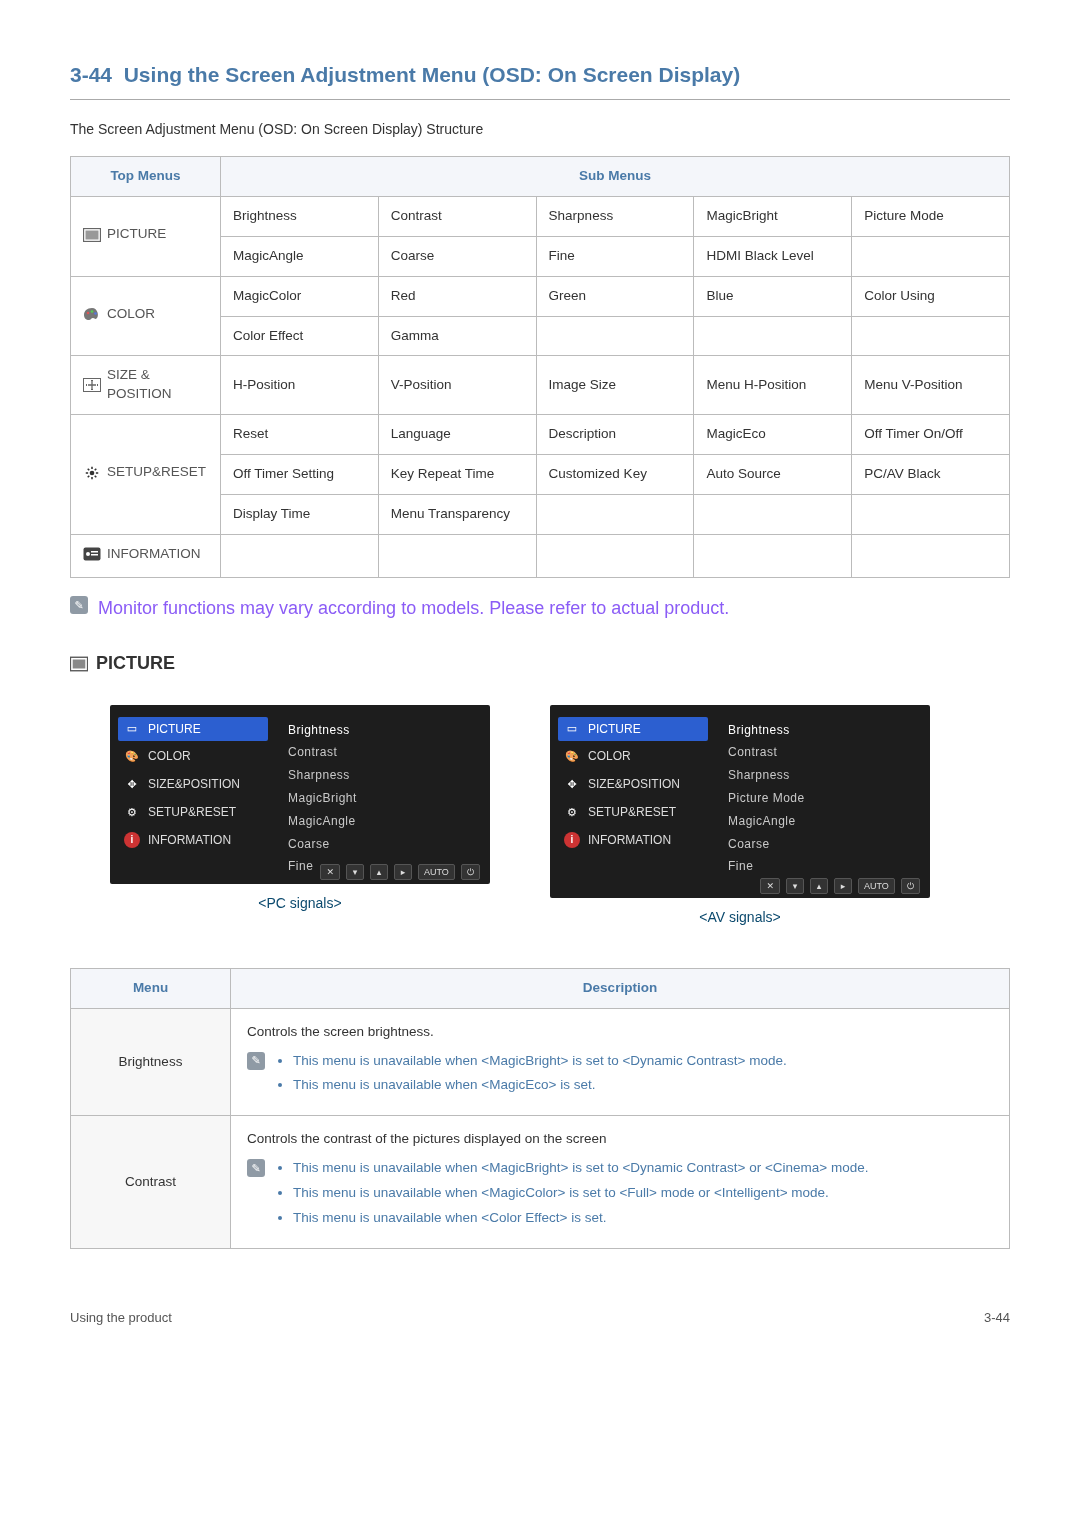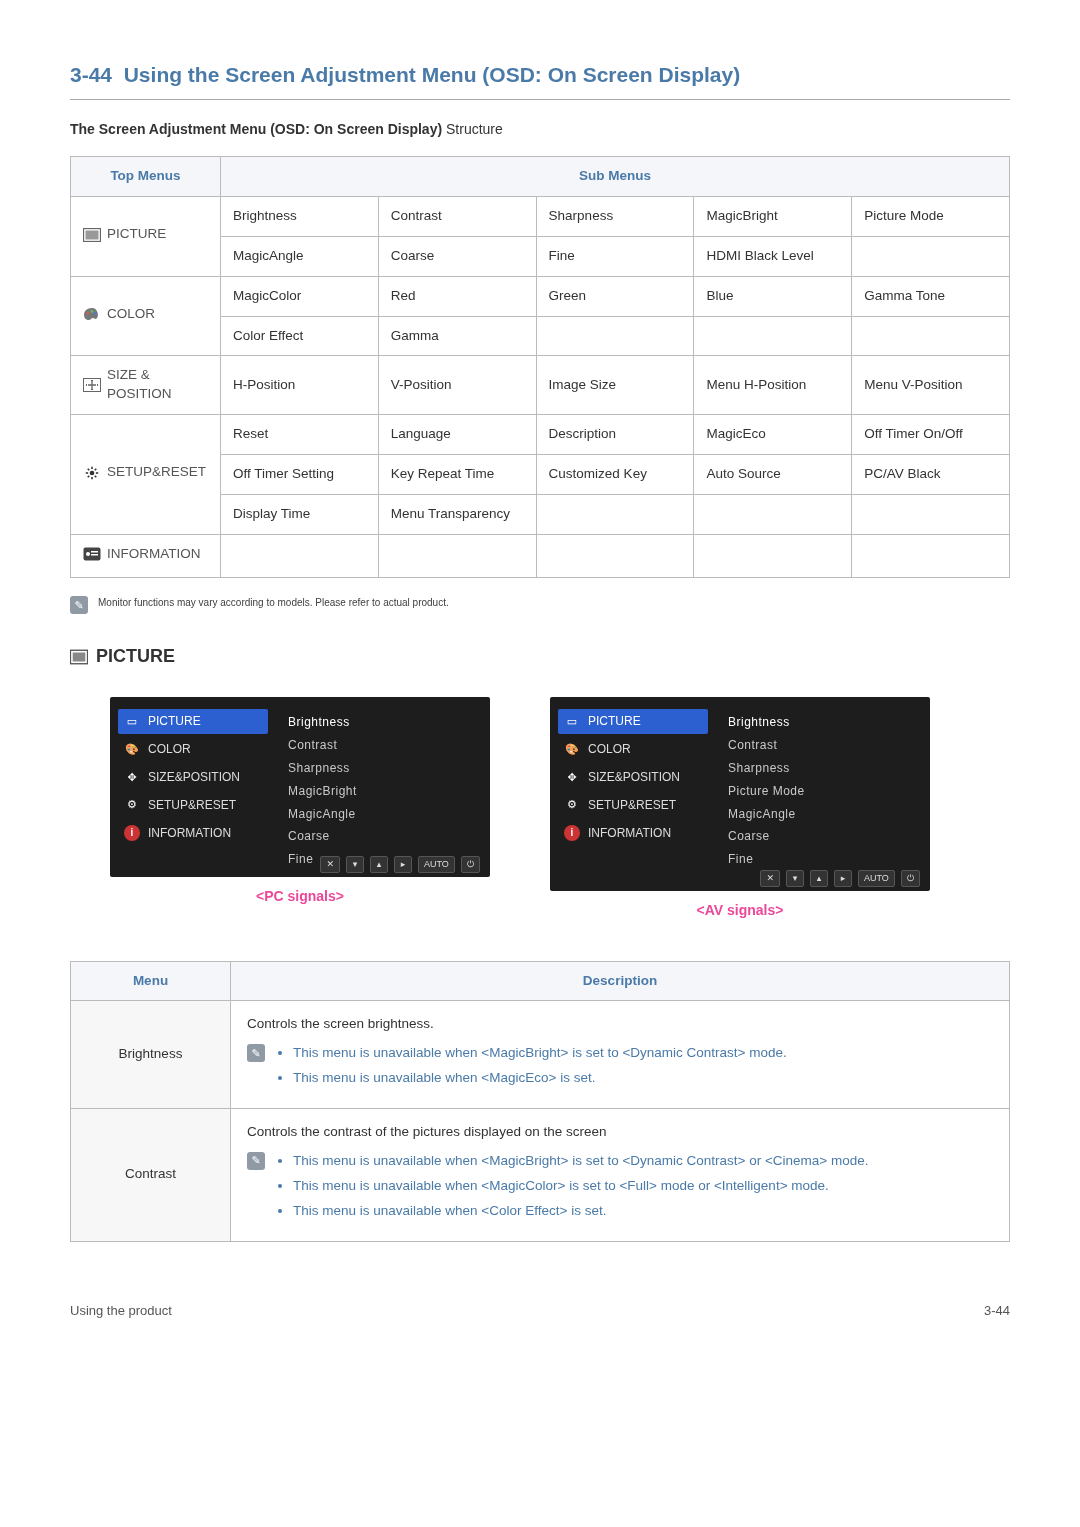--- a/index.html
+++ b/index.html
@@ -14,21 +14,21 @@
   }
   h1.section-title {
     color: #4a7aa8;
     font-size: 21px;
     font-weight: bold;
     border-bottom: 1px solid #aaa;
     padding-bottom: 10px;
     margin-bottom: 20px;
   }
   .subtitle-line { font-size: 14px; margin-bottom: 16px; }
-  .subtitle-line .bold { font-weight: bold; }
+  .subtitle-line .bold { font-weight: normal; }
 
   
   table.structure {
     width: 100%;
     border-collapse: collapse;
     table-layout: fixed;
     margin-bottom: 18px;
     border-radius: 6px;
   }
   table.structure th, table.structure td {
@@ -55,21 +55,21 @@
     color: #555;
   }
 
   .note-row { display: flex; gap: 10px; align-items: flex-start; margin: 10px 0 30px 0; }
   .note-icon {
     width: 18px; height: 18px; flex: 0 0 18px;
     background: #8f9aa5; border-radius: 3px;
     display: flex; align-items: center; justify-content: center;
     color: #fff; font-size: 11px;
   }
-  .note-text { color: #404040; font-size: 10px; }
+  .note-text { color: #8b5cf6; font-size: 18px; }
 
   h2.picture-heading {
     font-size: 18px; font-weight: bold; color: #333;
     display: flex; align-items: center; gap: 8px;
     margin-bottom: 28px;
   }
 
   
   .osd-row { display: flex; gap: 60px; justify-content: flex-start; padding-left: 40px; margin-bottom: 40px; }
   .osd-block { width: 380px; }
@@ -103,21 +103,21 @@
   .osd-arrow { color:#fff; text-align:center; font-size:10px; }
   .osd-footer {
     position:absolute; bottom:4px; left:0; right:0;
     display:flex; justify-content:flex-end; gap:6px; padding:0 10px;
     font-size:9px; color:#ddd;
   }
   .osd-footer span {
     background:#333; border:1px solid #555; border-radius:2px;
     padding:1px 5px; min-width:18px; text-align:center;
   }
-  .osd-caption { text-align:center; font-size:14px; margin-top:10px; color:#ec4899;font-weight:bold; }
+  .osd-caption { text-align:center; font-size:14px; margin-top:10px; color:#0c4a6e; }
 
   
   table.desc {
     width:100%; border-collapse: collapse; table-layout: fixed; margin-top: 12px;
   }
   table.desc col.menu { width: 160px; }
   table.desc th {
     border:1px solid #bbb; background:#f4f6fa; color:#4a7aa8;
     font-weight:bold; text-align:center; padding:10px; font-size:13.5px;
   }
@@ -194,21 +194,21 @@
                 <circle cx="9" cy="4.5" r="1.3" fill="#5c5"></circle>
                 <circle cx="12.5" cy="6.5" r="1.3" fill="#57d"></circle>
               </svg>
             </span>
             <span>COLOR</span>
           </span></td>
         <td>MagicColor</td>
         <td>Red</td>
         <td>Green</td>
         <td>Blue</td>
-        <td>Gamma Tone</td>
+        <td>Color Using</td>
       </tr>
       <tr>
         <td>Color Effect</td>
         <td>Gamma</td>
         <td></td>
         <td></td>
         <td></td>
       </tr>
       <tr>
         <td rowspan="1" class="topmenu-cell"><span class="topmenu-label">

